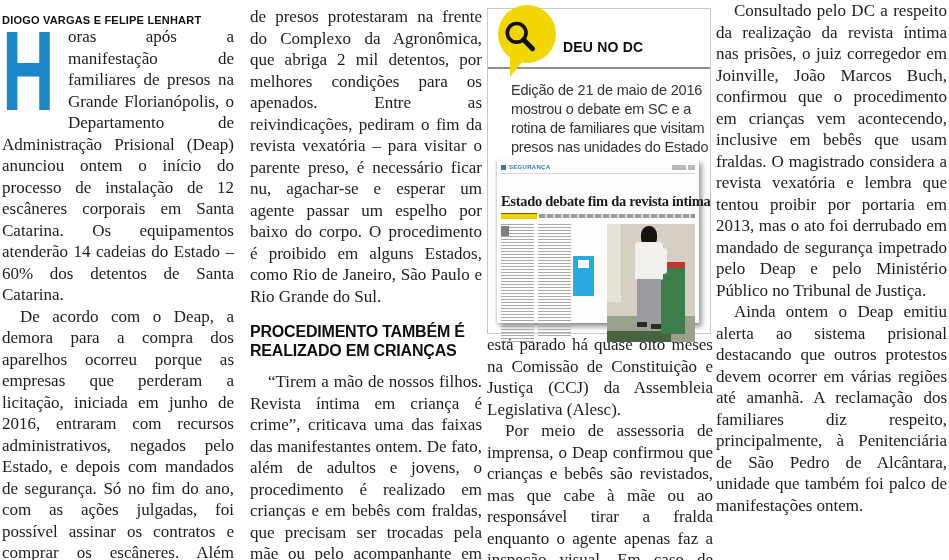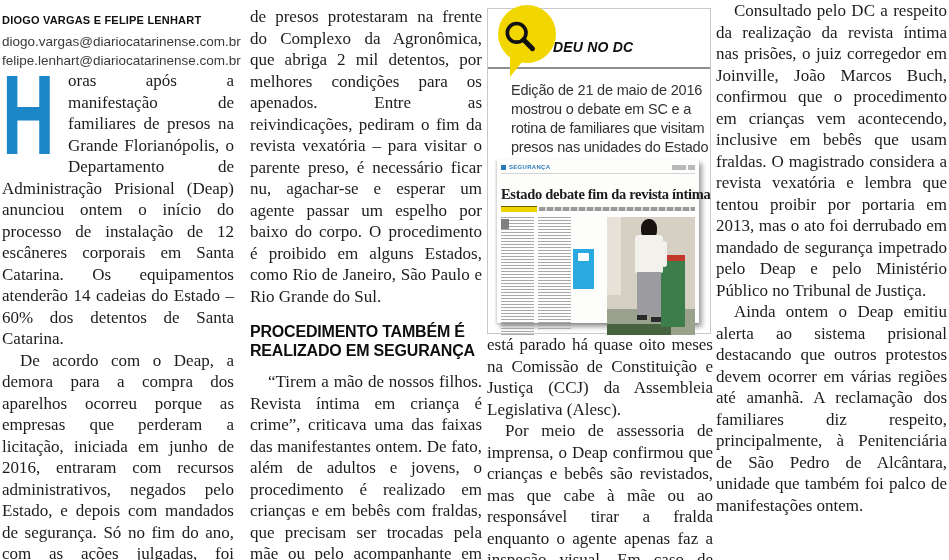--- a/index.html
+++ b/index.html
@@ -29,40 +29,40 @@
            line-height:19px;color:#0d0d0d;margin:15px 0 11px 0;letter-spacing:-.2px;}
 
   
   .dc-box{position:relative;margin-top:8px;width:224px;height:326px;
           border:1px solid #c9c9c9;background:#fff;box-sizing:border-box;}
   .dc-bubble{position:absolute;left:10px;top:-4px;width:58px;height:58px;border-radius:50%;
              background:#f2d600;}
   .dc-tail{position:absolute;left:22px;top:48px;width:0;height:0;
            border-top:20px solid #f2d600;border-right:16px solid transparent;}
   .dc-mag{position:absolute;left:12px;top:8px;}
-  .dc-title{position:absolute;left:65px;top:30px;font-family:"Liberation Sans", sans-serif;
-            font-weight:800;font-size:14px;color:#0d0d0d;letter-spacing:.2px;font-style:italic;}
+  .dc-title{position:absolute;left:75px;top:30px;font-family:"Liberation Sans", sans-serif;
+            font-weight:800;font-size:14px;color:#0d0d0d;letter-spacing:.2px;}
   .dc-rule{position:absolute;left:0;top:58px;width:100%;height:2px;background:#8f8f8f;}
   .dc-desc{position:absolute;left:23px;top:72px;width:200px;margin:0;
            font-family:"Liberation Sans", sans-serif;font-size:14.5px;line-height:19px;
            color:#333;letter-spacing:-.2px;}
 
   
   .clipping{position:absolute;left:9px;top:150px;width:202px;height:164px;background:#fdfdfc;
             box-shadow:3px 4px 5px rgba(0,0,0,.38), -1px 1px 2px rgba(0,0,0,.18);
             padding:4px;box-sizing:border-box;}
   .clip-kicker{display:flex;align-items:center;gap:3px;height:8px;
                border-bottom:1px solid #d5d5d5;padding-bottom:2px;}
   .clip-kicker-sq{width:5px;height:5px;background:#2b7bb9;}
   .clip-kicker-txt{font-family:"Liberation Sans", sans-serif;font-size:6px;font-weight:700;
                    color:#2b7bb9;letter-spacing:.3px;filter:blur(.4px);}
   .clip-kicker-right{margin-left:auto;display:flex;gap:2px;}
   .clip-kicker-right i{display:block;width:14px;height:5px;background:#b9b9b9;}
   .clip-headline{font-family:"Liberation Serif", serif;font-weight:700;font-size:14.5px;
-                 color:#1b1b1b;margin-top:12px;letter-spacing:-.3px;white-space:nowrap;}
+                 color:#1b1b1b;margin-top:19px;letter-spacing:-.3px;white-space:nowrap;}
   .clip-deck{display:flex;align-items:center;gap:2px;margin-top:3px;height:6px;}
   .clip-deck-hl{width:36px;height:6px;background:#f0d400;
                 box-shadow:inset 0 -2px 0 #f0d400, inset 0 2px 0 #f0d400;
                 border-top:1px solid #6b5d00;box-sizing:border-box;}
   .clip-deck-rest{flex:1;height:4px;
      background:repeating-linear-gradient(to right,#9a9a9a 0 6px,#d9d9d9 6px 8px);}
   .clip-body{position:relative;display:flex;gap:4px;margin-top:5px;height:118px;}
   .clip-textcol{width:33px;height:100%;
      background:repeating-linear-gradient(to bottom,#a8a8a8 0 1px,transparent 1px 3px);}
   .clip-textcol.short{height:96%;}
@@ -88,36 +88,32 @@
   .ph-shoe1{position:absolute;left:30px;top:98px;width:10px;height:5px;background:#2a2a2a;}
   .ph-shoe2{position:absolute;left:44px;top:100px;width:10px;height:5px;background:#2a2a2a;}
 </style>
 </head>
 <body>
 
 <div class="page">
 
   <div class="col col1">
     <div class="byline">DIOGO VARGAS E FELIPE LENHART</div>
-    <div class="emails">
-      <div>diogo.vargas@diariocatarinense.com.br</div>
-      <div>felipe.lenhart@diariocatarinense.com.br</div>
-    </div>
     <p class="body first-para">
       <span class="dropcap-box">
           <span class="dropcap">H</span>
         </span><span>oras após a manifestação de familiares de presos na Grande Florianópolis, o Departamento de Administração Prisional (Deap) anunciou ontem o início do processo de instalação de 12 escâneres corporais em Santa Catarina. Os equipamentos atenderão 14 cadeias do Estado – 60% dos detentos de Santa Catarina.</span>
     </p>
     <p class="body indent">De acordo com o Deap, a demora para a compra dos aparelhos ocorreu porque as empresas que perderam a licitação, iniciada em junho de 2016, entraram com recursos administrativos, negados pelo Estado, e depois com mandados de segurança. Só no fim do ano, com as ações julgadas, foi possível assinar os contratos e comprar os escâneres. Além disso, pelo fato de serem importados, foi necessário aguardar o transporte e os trâmites de importação.</p>
 
   </div>
 
   <div class="col col2">
     <p class="body" style="margin-top:6px;">de presos protestaram na frente do Complexo da Agronômica, que abriga 2 mil detentos, por melhores condições para os apenados. Entre as reivindicações, pediram o fim da revista vexatória – para visitar o parente preso, é necessário ficar nu, agachar-se e esperar um agente passar um espelho por baixo do corpo. O procedimento é proibido em alguns Estados, como Rio de Janeiro, São Paulo e Rio Grande do Sul.</p>
-    <h2 class="subhead">PROCEDIMENTO TAMBÉM É REALIZADO EM SEGURANÇA</h2>
+    <h2 class="subhead">PROCEDIMENTO TAMBÉM É REALIZADO EM CRIANÇAS</h2>
     <p class="body indent">“Tirem a mão de nossos filhos. Revista íntima em criança é crime”, criticava uma das faixas das manifestantes ontem. De fato, além de adultos e jovens, o procedimento é realizado em crianças e em bebês com fraldas, que precisam ser trocadas pela mãe ou pelo acompanhante em frente ao agente penitenciário, em respeito à instrução normativa 01/2010 do Deap. Um projeto de lei que visa acabar com a revista no Estado</p>
   </div>
 
   <div class="col col3">
     <div class="dc-box">
       <div class="dc-rule"></div>
       <div class="dc-tail"></div>
       <div class="dc-bubble"></div>
       <svg class="dc-mag" width="40" height="40" viewBox="0 0 24 24">
         <circle cx="10" cy="9.5" r="5.6" fill="none" stroke="#111" stroke-width="2.2"></circle>

